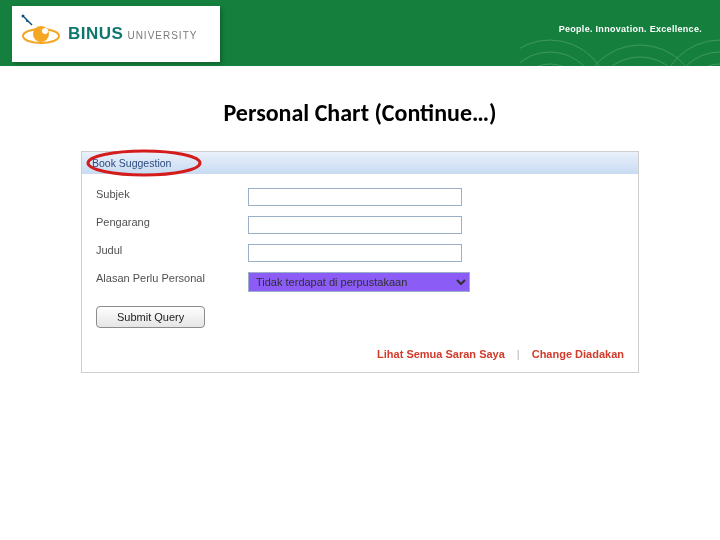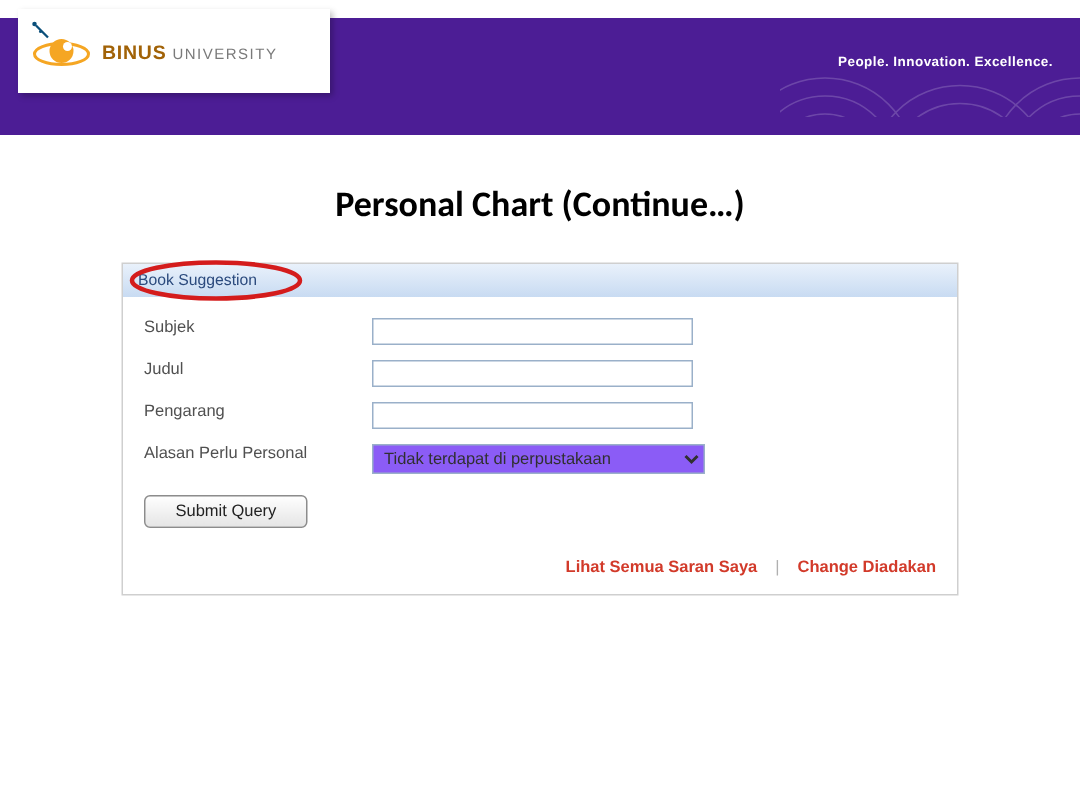--- a/index.html
+++ b/index.html
@@ -1,27 +1,27 @@
 <!DOCTYPE html>
 <html><head>
   <meta charset="utf-8">
   <style>
     * { box-sizing: border-box; margin: 0; padding: 0; }
     body { width: 720px; height: 540px; font-family: Arial, sans-serif; background: #fff; overflow: hidden; position: relative; }
 
-    .banner { position: relative; width: 100%; height: 78px; background: #4c1d95; margin-top: 12px; }
+    .banner { position: relative; width: 100%; height: 66px; background: #15803d; }
     .banner-wave { position: absolute; right: 0; top: 0; width: 200px; height: 66px; overflow: hidden; opacity: 0.18; }
     .banner-wave svg { width: 200px; height: 120px; }
     .banner-tagline { position: absolute; right: 18px; top: 24px; color: #fff; font-size: 9px; font-weight: bold; letter-spacing: 0.3px; }
     .banner-bottom-gap { width: 100%; height: 6px; background: #fff; }
 
     .logo-plate { position: absolute; left: 12px; top: 6px; width: 208px; height: 56px; background: #fff; box-shadow: 2px 2px 4px rgba(0,0,0,0.25); display: flex; align-items: center; }
     .logo-mark { width: 58px; height: 56px; display: flex; align-items: center; justify-content: center; }
     .logo-text { display: flex; align-items: baseline; gap: 4px; margin-left: -2px; }
-    .logo-bold { font-weight: 900; color: #a16207; font-size: 13px; letter-spacing: 0.5px; }
+    .logo-bold { font-weight: 900; color: #0f766e; font-size: 17px; letter-spacing: 0.5px; }
     .logo-light { font-weight: 400; color: #7a7a7a; font-size: 10px; letter-spacing: 1px; }
 
     .page-title { text-align: center; margin-top: 26px; font-size: 24px; font-weight: 600; font-family: Calibri, Arial, sans-serif; color: #000; }
 
     .form-card { width: 558px; margin: 24px auto 12px; border: 1px solid #cfcfcf; background: #fff; font-size: 11px; color: #454545; position: relative; }
     .form-header { height: 22px; background: linear-gradient(#e9f1fb 0%, #c8dbf2 100%); display: flex; align-items: center; padding-left: 10px; color: #2b4a7d; font-size: 10.5px; position: relative; }
     .red-oval { position: absolute; left: 2px; top: -4px; width: 128px; height: 30px; pointer-events: none; }
 
     .form-body { padding: 14px 14px 10px 14px; }
     .form-row { display: flex; margin-bottom: 10px; }
@@ -88,25 +88,25 @@
       <ellipse cx="60" cy="15" rx="56" ry="12" fill="none" stroke="#d41c1c" stroke-width="3"></ellipse>
     </svg>
   </div>
 
   <div class="form-body">
     <div class="form-row">
       <label>Subjek</label>
       <input type="text" style="">
     </div>
     <div class="form-row">
-      <label>Judul</label>
+      <label>Pengarang</label>
       <input type="text" style="">
     </div>
     <div class="form-row">
-      <label>Pengarang</label>
+      <label>Judul</label>
       <input type="text" style="">
     </div>
     <div class="form-row">
       <label>Alasan Perlu Personal</label>
       <div class="select-wrap">
         <select>
           <option>Tidak terdapat di perpustakaan</option>
         </select>
       </div>
     </div>

